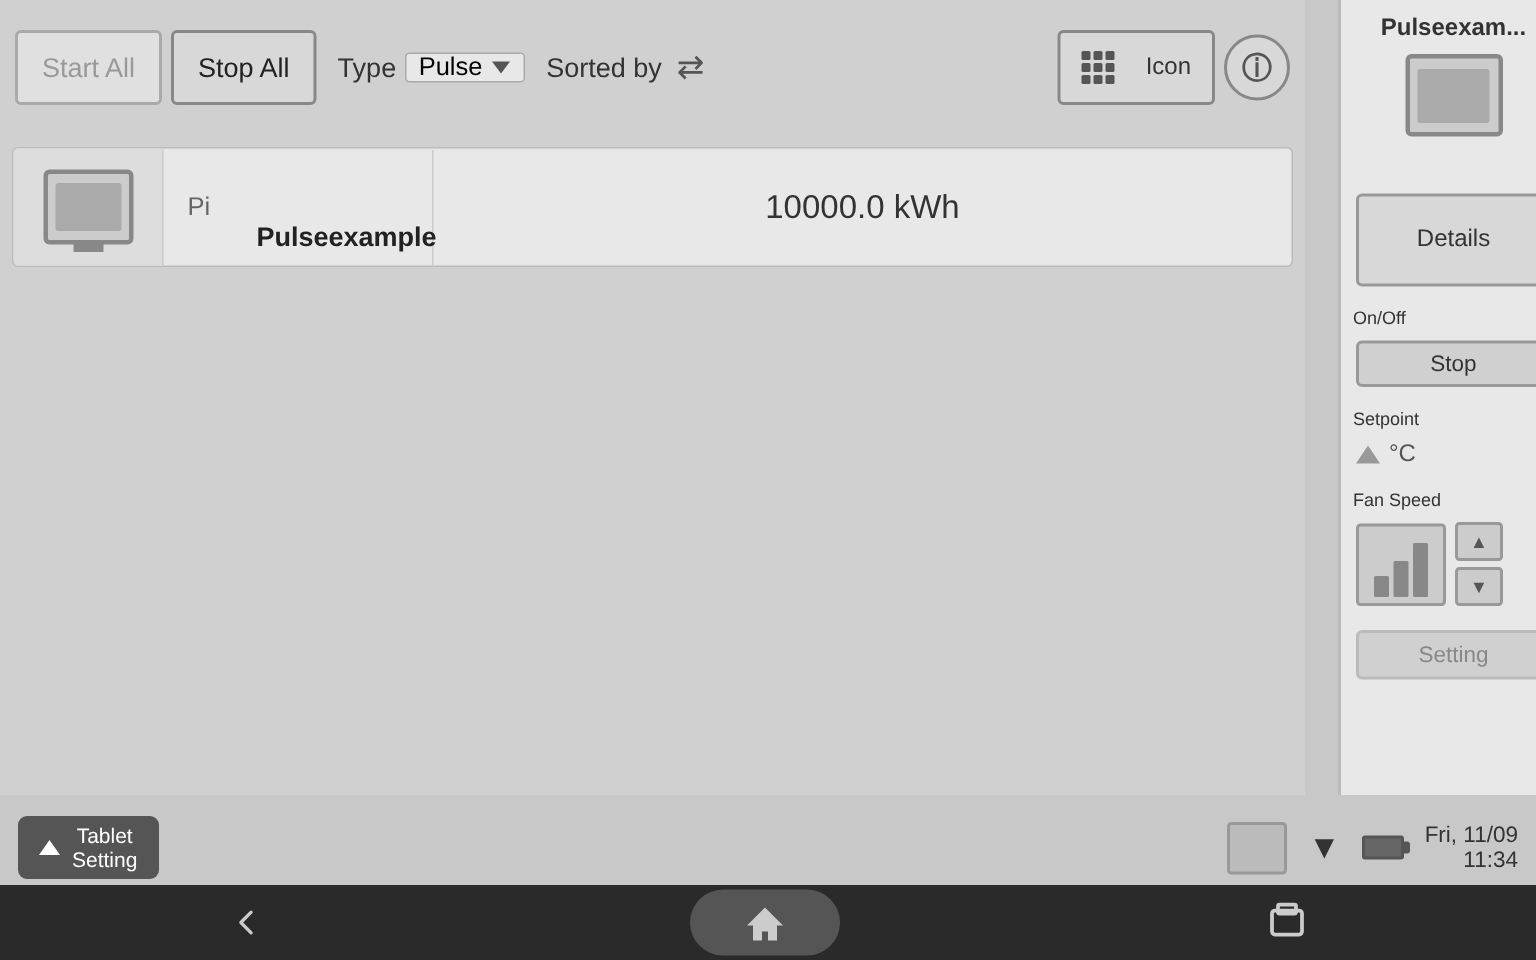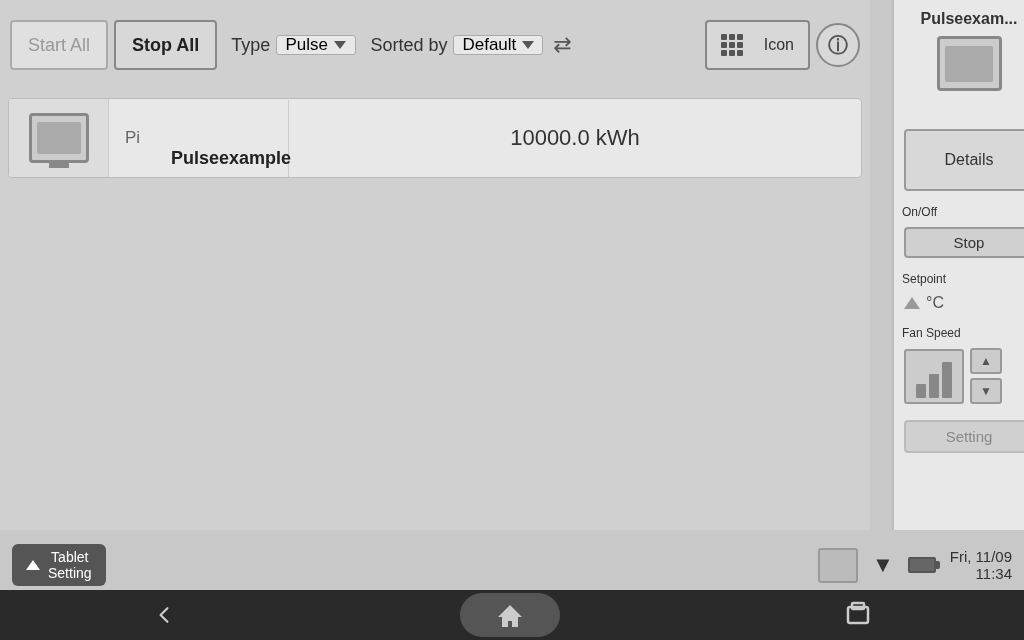--- a/index.html
+++ b/index.html
@@ -49,21 +49,21 @@
     .btn-stop-all {
       background: #d8d8d8;
       border: 2px solid #888;
       border-radius: 4px;
       padding: 8px 16px;
       font-size: 18px;
       color: #222;
       cursor: pointer;
       min-width: 90px;
       height: 50px;
-      font-weight: bold;
+      font-weight: normal;
     }
 
     .toolbar-label {
       font-size: 18px;
       color: #333;
       margin-left: 8px;
     }
 
     .dropdown {
       background: #e8e8e8;
@@ -518,24 +518,20 @@
     <button class="btn-start">Start All</button>
     <button class="btn-stop-all">Stop All</button>
 
     <span class="toolbar-label">Type</span>
     <div class="dropdown">
       <span>Pulse</span>
       <span class="dropdown-arrow"></span>
     </div>
 
     <span class="toolbar-label">Sorted by</span>
-    <div class="dropdown">
-      <span>Default</span>
-      <span class="dropdown-arrow"></span>
-    </div>
 
     <span class="toolbar-separator">⇄</span>
 
     <div class="spacer"></div>
 
     <button class="btn-icon-view">
       <div class="grid-icon">
         <div class="grid-dot"></div>
           <div class="grid-dot"></div>
           <div class="grid-dot"></div>

